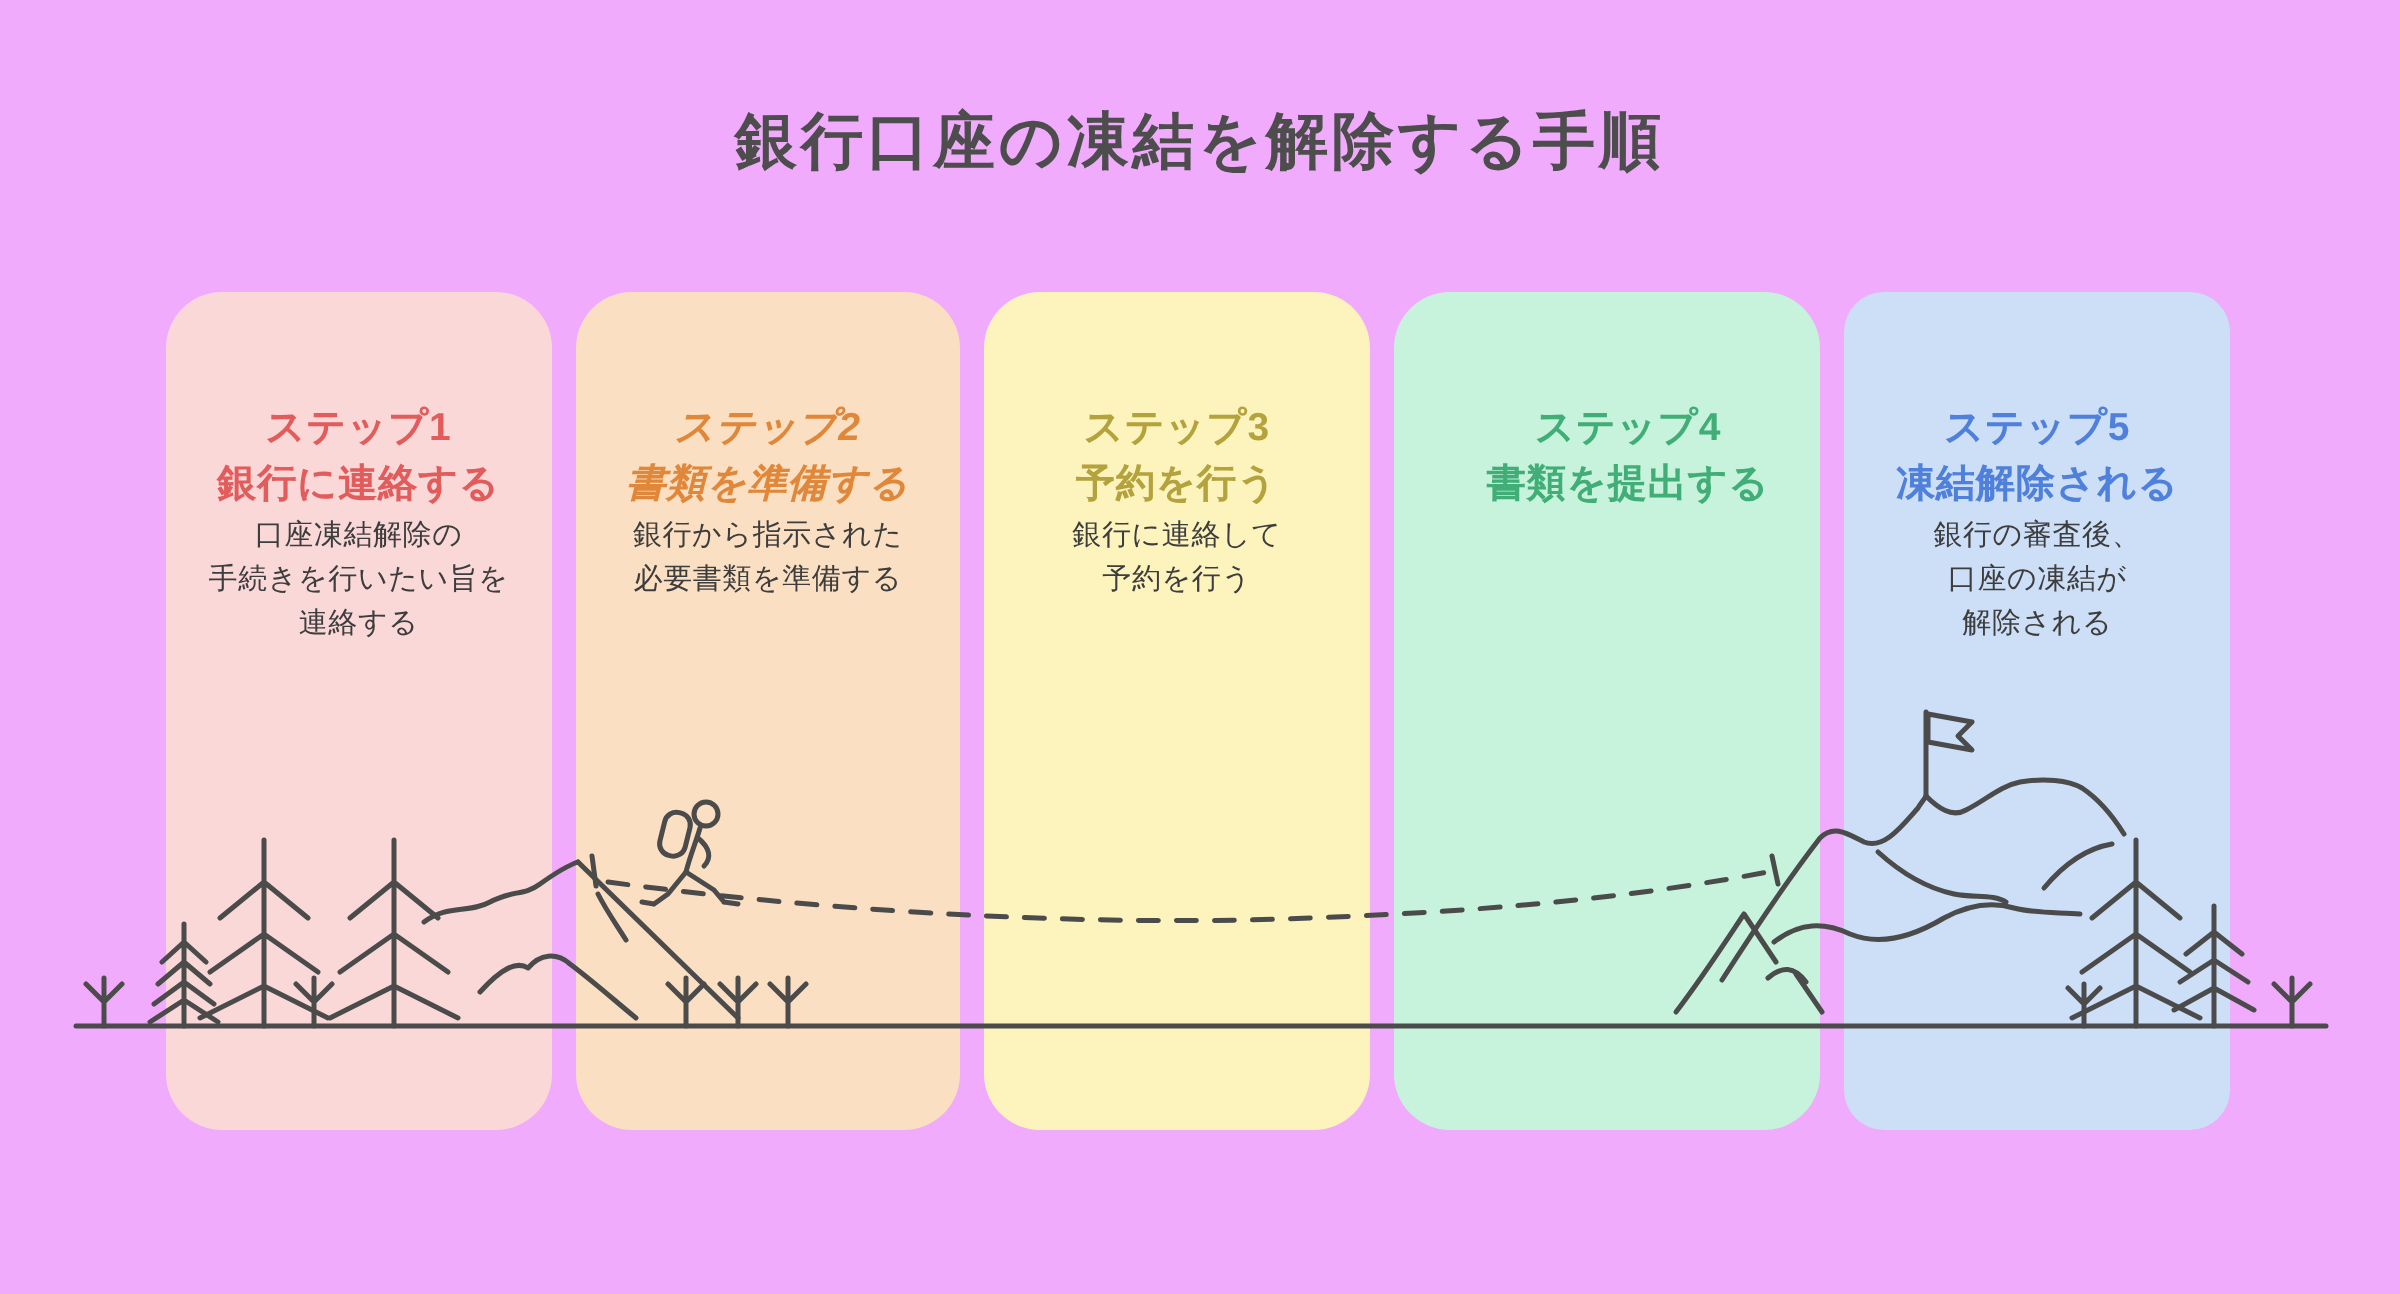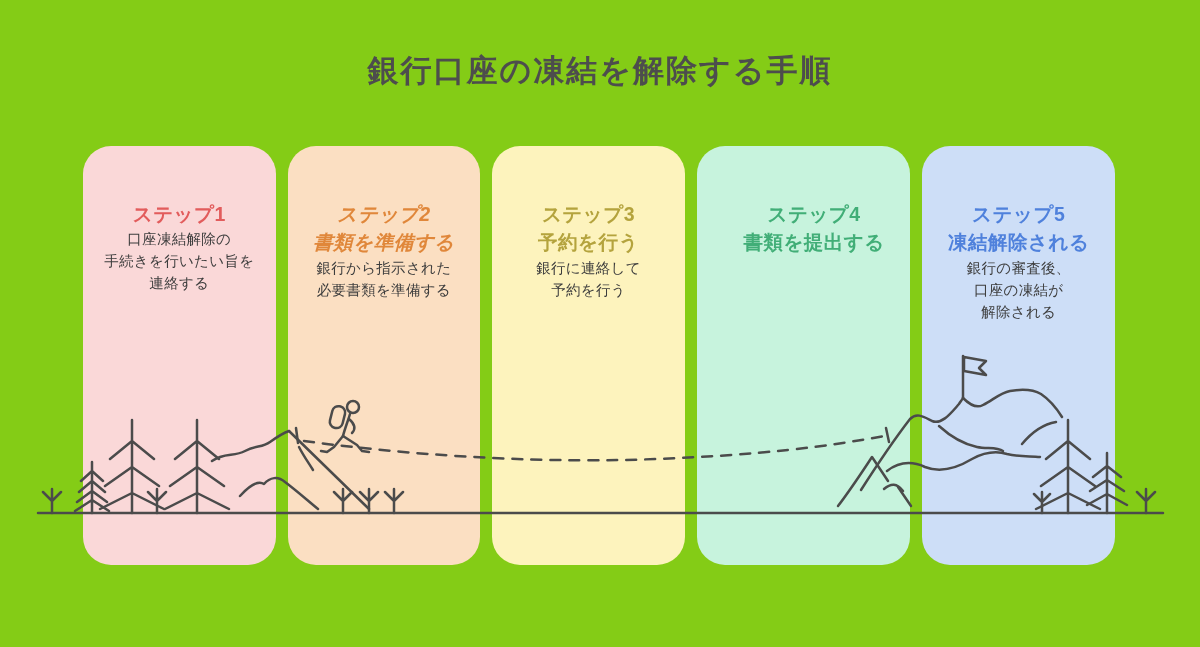--- a/index.html
+++ b/index.html
@@ -6,21 +6,21 @@
   * { box-sizing: border-box; }
   html, body { margin: 0; padding: 0; }
   body {
     font-family: "Liberation Sans", "DejaVu Sans", sans-serif;
     background: #ffffff;
   }
   .canvas {
     position: relative;
     width: 1200px;
     height: 647px;
-    background: #84cc16;
+    background: #f0abfc;
     overflow: hidden;
   }
   .page-title {
     position: absolute;
     top: 50px;
     left: 0;
     width: 100%;
     text-align: center;
     font-size: 31px;
     font-weight: 700;
@@ -74,20 +74,21 @@
 <body>
 
 <div class="canvas">
 
   <div class="page-title">銀行口座の凍結を解除する手順</div>
 
   <div class="cards">
     <div class="step-card" style="background: rgb(250, 216, 216);">
       <div class="step-heading" style="color: rgb(226, 92, 92);">
         <div>ステップ1</div>
+        <div>銀行に連絡する</div>
       </div>
       <div class="step-desc">口座凍結解除の
 手続きを行いたい旨を
 連絡する</div>
     </div>
     <div class="step-card" style="background: rgb(251, 223, 194);">
       <div class="step-heading" style="color: rgb(224, 135, 58); font-style: italic;">
         <div>ステップ2</div>
         <div>書類を準備する</div>
       </div>
@@ -101,21 +102,21 @@
       </div>
       <div class="step-desc">銀行に連絡して
 予約を行う</div>
     </div>
     <div class="step-card" style="background: rgb(199, 243, 221); padding-left: 31px;">
       <div class="step-heading" style="color: rgb(65, 174, 119);">
         <div>ステップ4</div>
         <div>書類を提出する</div>
       </div>
     </div>
-    <div class="step-card" style="background: rgb(205, 222, 247);">
+    <div class="step-card" style="background: rgb(205, 222, 247); border-radius: 20px;">
       <div class="step-heading" style="color: rgb(79, 129, 220);">
         <div>ステップ5</div>
         <div>凍結解除される</div>
       </div>
       <div class="step-desc">銀行の審査後、
 口座の凍結が
 解除される</div>
     </div>
   </div>
 

